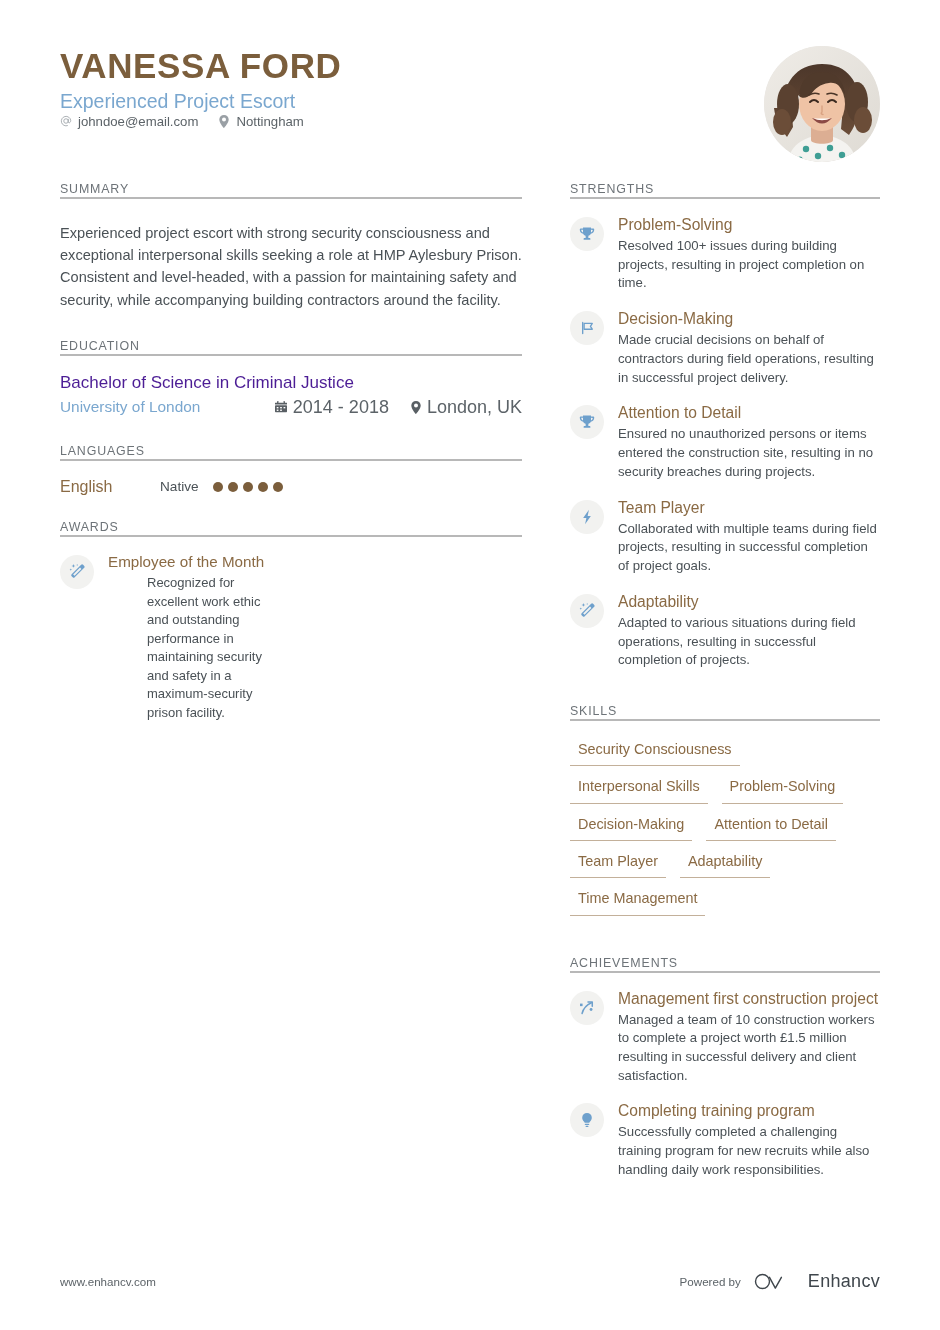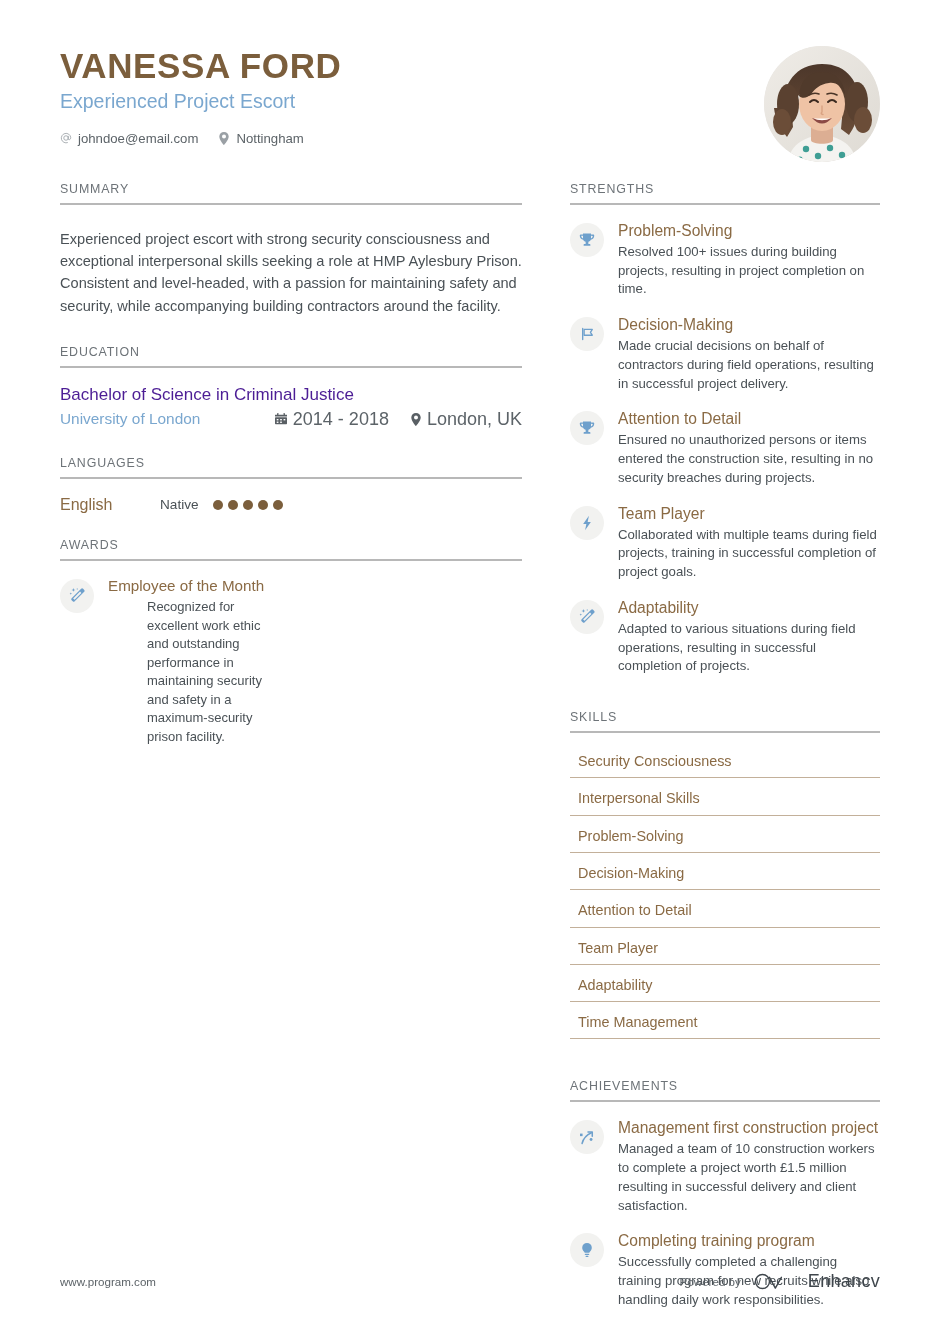--- a/index.html
+++ b/index.html
@@ -35,21 +35,21 @@
     color: #7b5e3c;
     line-height: 1.12;
   }
   .job-title {
     font-size: 19.5px;
     color: #7aa7cf;
     margin-top: 5px;
     line-height: 1.2;
   }
   .contact-row {
-    margin-top: 17px;
+    margin-top: 0;
     display: flex;
     align-items: center;
     gap: 20px;
   }
   .contact-item {
     display: flex;
     align-items: center;
     gap: 6px;
     font-size: 13.2px;
     color: #5c6368;
@@ -89,21 +89,21 @@
     top: 182px;
     width: 310px;
   }
 
   
   .section { margin-bottom: 0; }
   .section-title {
     font-size: 12.4px;
     letter-spacing: 0.85px;
     color: #6d7378;
-    padding-bottom: 7px;
+    padding-bottom: 1px;
     border-bottom: 2px solid #b8b8b8;
     text-transform: uppercase;
   }
 
   
   .summary-text {
     margin-top: 23px;
     font-size: 14.6px;
     line-height: 1.52;
     color: #4a5156;
@@ -205,21 +205,20 @@
   .awards .item-body { max-width: 168px; }
   .awards .item-title { font-size: 15.2px; }
   .awards .item-desc { font-size: 13px; margin-left: 39px; }
 
   
   .skills-wrap {
     margin-top: 14px;
     display: flex;
     flex-wrap: wrap;
     gap: 6px 14px;
-    flex-direction: column;
   }
   .skill {
     font-size: 14.4px;
     color: #8a6a44;
     padding: 6px 8px 7px 8px;
     border-bottom: 1px solid #c3b09a;
     line-height: 1.2;
     white-space: nowrap;
   }
 
@@ -476,21 +475,21 @@
       </div>
 
       <div class="item">
         <div class="item-icon">
           <svg width="16" height="16" viewBox="0 0 20 20" fill="currentColor">
             <path d="M12.4 1L5.2 11.1h4L7.6 19l7.2-10.1h-4z"></path>
           </svg>
         </div>
         <div class="item-body">
           <div class="item-title">Team Player</div>
-          <div class="item-desc">Collaborated with multiple teams during field projects, training in successful completion of project goals.</div>
+          <div class="item-desc">Collaborated with multiple teams during field projects, resulting in successful completion of project goals.</div>
         </div>
       </div>
 
       <div class="item">
         <div class="item-icon">
           <svg width="17" height="17" viewBox="0 0 20 20" fill="currentColor">
             <path d="M16.6 2.1a1.6 1.6 0 0 0-2.3 0L3.1 13.3a1.6 1.6 0 0 0 0 2.3l1.3 1.3a1.6 1.6 0 0 0 2.3 0L17.9 5.7a1.6 1.6 0 0 0 0-2.3zM13 5.4l1.6 1.6-8.1 8.1L4.9 13.5z"></path>
             <path d="M5.2 1.1l.6 1.7 1.7.6-1.7.6-.6 1.7-.6-1.7L2.9 3.4l1.7-.6z"></path>
             <path d="M2.1 6.4l.4 1 1 .4-1 .4-.4 1-.4-1-1-.4 1-.4z"></path>
             <path d="M9.6 1.2l.3.8.8.3-.8.3-.3.8-.3-.8-.8-.3.8-.3z"></path>
@@ -549,21 +548,21 @@
         </div>
         <div class="item-body">
           <div class="item-title">Completing training program</div>
           <div class="item-desc">Successfully completed a challenging training program for new recruits while also handling daily work responsibilities.</div>
         </div>
       </div>
     </div>
   </div>
 
   <div class="footer">
-    <div class="footer-url">www.program.com</div>
+    <div class="footer-url">www.enhancv.com</div>
     <div class="footer-right">
       <div class="powered-by">Powered by</div>
       <div class="brand">
         <span>
           <svg width="34" height="19" viewBox="0 0 36 20" fill="none" stroke="#3f464c" stroke-width="1.5" stroke-linecap="round" stroke-linejoin="round">
             <circle cx="9" cy="10" r="7.4"></circle>
             <path d="M16.4 5.6L22.6 17 29 5.6"></path>
           </svg>
         </span>
         <span class="brand-name">Enhancv</span>

